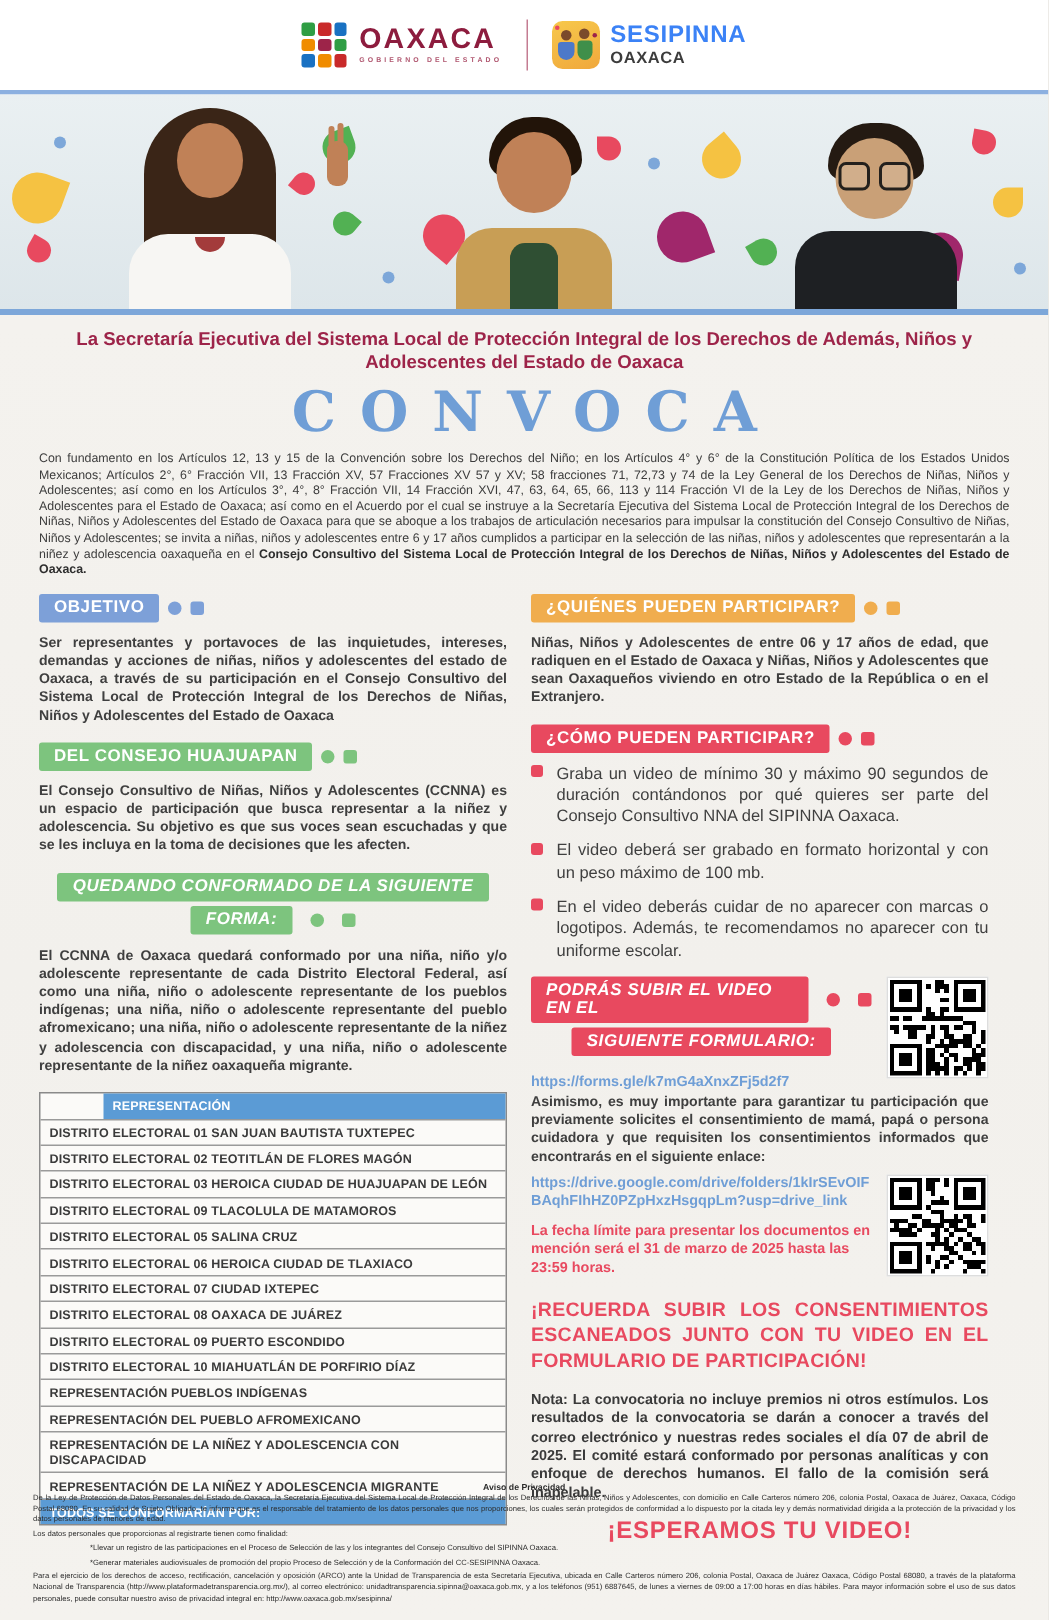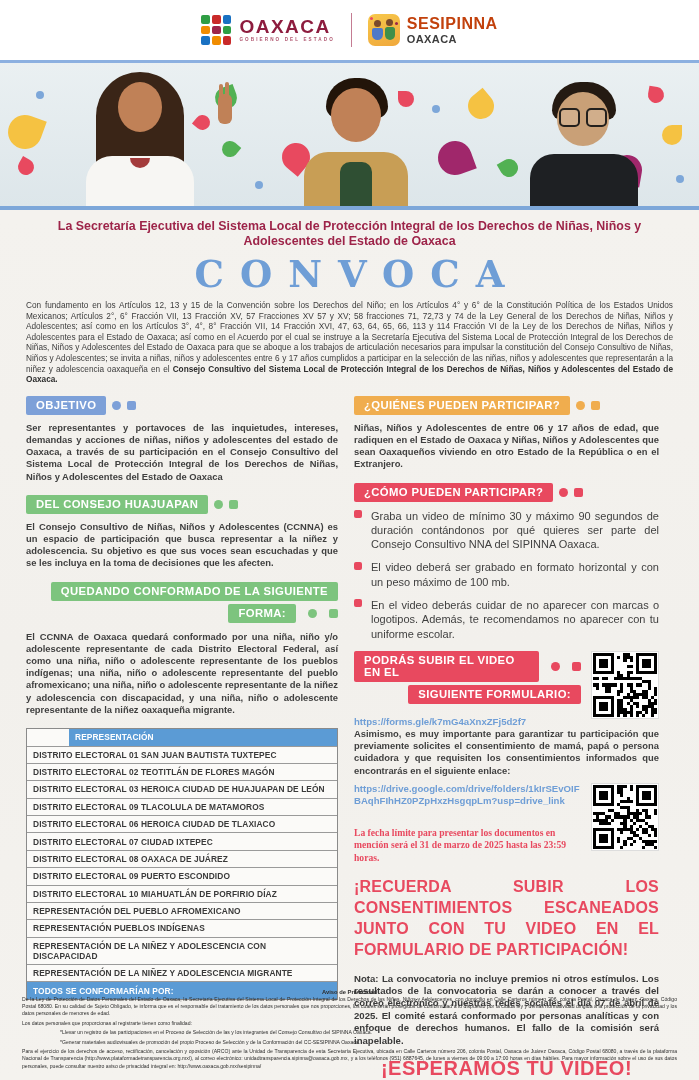--- a/index.html
+++ b/index.html
@@ -12,21 +12,21 @@
   .oax-emblem{width:30px;height:30px;display:grid;grid-template-columns:repeat(3,1fr);grid-template-rows:repeat(3,1fr);gap:2px;}
   .oax-emblem span{border-radius:2px;}
   .oax-text{display:flex;flex-direction:column;line-height:1;}
   .oax-title{font-size:19px;font-weight:800;color:#8d1c3e;letter-spacing:1.5px;}
   .oax-sub{font-size:4.6px;font-weight:700;color:#b0566f;letter-spacing:2.1px;margin-top:2px;text-align:center;}
   .logo-divider{width:1px;height:34px;background:#9d2449;opacity:.6;}
   .logo-ses{display:flex;align-items:center;gap:7px;}
   .ses-icon{width:32px;height:32px;border-radius:7px;background:linear-gradient(160deg,#f7c84b,#f0a83c);position:relative;overflow:hidden;}
   .ses-icon i{position:absolute;border-radius:50%;}
   .ses-text{display:flex;flex-direction:column;line-height:1;}
-  .ses-title{font-size:16px;font-weight:800;color:#c2410c;letter-spacing:.5px;}
+  .ses-title{font-size:16px;font-weight:800;color:#3b82f6;letter-spacing:.5px;}
   .ses-sub{font-size:11px;font-weight:800;color:#3c3c3c;margin-top:2px;letter-spacing:.4px;}
 
   
   .hero{position:relative;height:143px;background:linear-gradient(180deg,#eaf0f2 0%,#dde6ea 100%);border-bottom:4px solid #7da7d9;}
   .confetti{position:absolute;}
   .drop{border-radius:50% 50% 50% 0;}
   .dot{border-radius:50%;}
   .kid{position:absolute;bottom:0;}
   .kid .hair{position:absolute;}
   .kid .face{position:absolute;border-radius:50%;}
@@ -69,46 +69,46 @@
   .badge{display:inline-block;color:#fff;font-weight:800;font-size:11.3px;letter-spacing:.4px;padding:3px 10px 4px;border-radius:2px;}
   .deco-dot{width:9px;height:9px;border-radius:50%;flex:none;}
   .deco-sq{width:9px;height:9px;border-radius:2px;flex:none;}
   .b-blue{background:#7da0d8;} .t-blue{background:#7da0d8;}
   .b-green{background:#7dc47e;} .t-green{background:#7dc47e;}
   .b-orange{background:#f0ad4e;} .t-orange{background:#f0ad4e;}
   .b-red{background:#e8495f;} .t-red{background:#e8495f;}
 
   .para{font-size:9.4px;line-height:1.3;color:#3f3f3f;text-align:justify;font-weight:600;margin:0 0 12px;}
 
-  .stack-badge{display:flex;flex-direction:column;align-items:flex-end;gap:3px;margin-bottom:8px;}
+  .stack-badge{display:flex;flex-direction:column;align-items:center;gap:3px;margin-bottom:8px;font-style:italic;}
   .stack-badge .line2wrap{display:flex;align-items:center;gap:12px;}
 
   
   .rep-table{margin-top:2px;border:1px solid #8a8a8a;background:#fbfaf8;}
   .trow{font-size:8.35px;font-weight:700;color:#3a3a3a;padding:3.2px 6px;border-top:1px solid #9a9a9a;letter-spacing:.1px;}
   .trow:first-child{border-top:none;margin-left:42px;}
   .trow-head{background:#5b9bd5;color:#ffffff;}
 
   
   .bullets{list-style:none;margin:2px 0 10px;padding:0;}
   .bullets li{position:relative;padding-left:17px;margin-bottom:9px;font-size:11px;line-height:1.3;color:#3f3f3f;font-weight:400;text-align:justify;}
   .bullets li:before{content:"";position:absolute;left:0;top:1.5px;width:8px;height:8px;border-radius:2px;background:#e8495f;}
 
   .form-row{display:flex;gap:10px;margin-top:2px;}
   .form-left{flex:1;min-width:0;}
   .qr{width:64px;height:64px;flex:none;background:#fff;padding:1px;border:1px solid #ddd;}
   .qr svg{display:block;width:100%;height:100%;}
   .link{font-size:9.6px;font-weight:700;color:#6f9ed6;word-break:break-all;line-height:1.25;}
   .link-gap{margin-top:12px;}
 
-  .fecha{font-size:9.6px;line-height:1.3;color:#e8495f;font-weight:600;text-align:left;margin-top:20px;font-family:Liberation Serif, serif;}
+  .fecha{font-size:9.6px;line-height:1.3;color:#e8495f;font-weight:600;text-align:left;margin-top:8px;}
   .fecha b{font-weight:800;}
-  .recuerda{margin-top:12px;font-size:16px;font-weight:800;color:#e8495f;text-align:justify;line-height:1.32;letter-spacing:.2px;}
+  .recuerda{margin-top:12px;font-size:13px;font-weight:800;color:#e8495f;text-align:justify;line-height:1.32;letter-spacing:.2px;}
   .nota{margin-top:12px;font-size:9.6px;line-height:1.3;color:#3a3a3a;font-weight:600;text-align:justify;}
-  .esperamos{margin-top:10px;text-align:center;font-size:20px;font-weight:800;color:#e8495f;letter-spacing:.5px;}
+  .esperamos{margin-top:10px;text-align:center;font-size:16px;font-weight:800;color:#e8495f;letter-spacing:.5px;}
 
   
   .footer{position:absolute;left:22px;right:22px;bottom:8px;color:#2c2c2c;}
   .f-head{text-align:center;font-size:5.8px;font-weight:800;margin-bottom:1px;}
   .f-p{font-size:5.1px;line-height:1.45;text-align:justify;margin:0 0 2px;}
   .f-ind{padding-left:38px;text-align:left;}
 </style>
 </head>
 <body>
 
@@ -185,21 +185,21 @@
       <div class="hair"></div>
         <div class="face"></div>
         <div class="body"></div>
         <div class="glasses">
           <i></i>
           <i></i>
         </div>
     </div>
   </div>
 
-  <div class="main-title">La Secretaría Ejecutiva del Sistema Local de Protección Integral de los Derechos de Niñas, Niños y Adolescentes del Estado de Oaxaca</div>
+  <div class="main-title">La Secretaría Ejecutiva del Sistema Local de Protección Integral de los Derechos de Además, Niños y Adolescentes del Estado de Oaxaca</div>
   <div class="convoca">CONVOCA</div>
 
   <p class="intro"><span>Con fundamento en los Artículos 12, 13 y 15 de la Convención sobre los Derechos del Niño; en los Artículos 4° y 6° de la Constitución Política de los Estados Unidos Mexicanos;  Artículos 2°, 6° Fracción VII, 13 Fracción XV, 57 Fracciones XV 57 y XV; 58 fracciones 71, 72,73 y 74 de la Ley General de los Derechos de Niñas, Niños y Adolescentes; así como en los Artículos 3°, 4°, 8° Fracción VII, 14 Fracción XVI, 47, 63, 64, 65, 66, 113 y 114 Fracción VI de la Ley de los Derechos de Niñas, Niños y Adolescentes para el Estado de Oaxaca; así como en el Acuerdo por el cual se instruye a la Secretaría Ejecutiva del Sistema Local de Protección Integral de los Derechos de Niñas, Niños y Adolescentes del Estado de Oaxaca para que se aboque a los trabajos de articulación necesarios para impulsar la constitución del Consejo Consultivo de Niñas, Niños y Adolescentes; se invita a niñas, niños y adolescentes entre 6 y 17 años cumplidos a participar en la selección de las niñas, niños y adolescentes que representarán a la niñez y adolescencia oaxaqueña en el </span><b>Consejo Consultivo del Sistema Local de Protección Integral de los Derechos de Niñas, Niños y Adolescentes del Estado de Oaxaca.</b></p>
 
   <div class="cols">
 
     <div class="col-l">
       <div class="badge-row">
         <span class="badge b-blue">OBJETIVO</span>
         <span class="deco-dot t-blue"></span>
@@ -223,27 +223,28 @@
         </span>
       </div>
       <p class="para">El CCNNA de Oaxaca quedará conformado por una niña, niño y/o adolescente representante de cada Distrito Electoral Federal, así como una niña, niño o adolescente representante de los pueblos indígenas; una niña, niño o adolescente representante del pueblo afromexicano; una niña, niño o adolescente representante de la niñez y adolescencia con discapacidad, y una niña, niño o adolescente representante de la niñez oaxaqueña migrante.</p>
 
       <div class="rep-table">
           <div class="trow trow-head">REPRESENTACIÓN</div>
           <div class="trow">DISTRITO ELECTORAL 01 SAN JUAN BAUTISTA TUXTEPEC</div>
           <div class="trow">DISTRITO ELECTORAL 02 TEOTITLÁN DE FLORES MAGÓN</div>
           <div class="trow">DISTRITO ELECTORAL 03 HEROICA CIUDAD DE HUAJUAPAN DE LEÓN</div>
           <div class="trow">DISTRITO ELECTORAL 09 TLACOLULA DE MATAMOROS</div>
+          <div class="trow">DISTRITO ELECTORAL 05 SALINA CRUZ</div>
           <div class="trow">DISTRITO ELECTORAL 06 HEROICA CIUDAD DE TLAXIACO</div>
           <div class="trow">DISTRITO ELECTORAL 07 CIUDAD IXTEPEC</div>
           <div class="trow">DISTRITO ELECTORAL 08 OAXACA DE JUÁREZ</div>
           <div class="trow">DISTRITO ELECTORAL 09 PUERTO ESCONDIDO</div>
           <div class="trow">DISTRITO ELECTORAL 10 MIAHUATLÁN DE PORFIRIO DÍAZ</div>
+          <div class="trow">REPRESENTACIÓN PUEBLOS INDÍGENAS</div>
           <div class="trow">REPRESENTACIÓN DEL PUEBLO AFROMEXICANO</div>
-          <div class="trow">REPRESENTACIÓN PUEBLOS INDÍGENAS</div>
           <div class="trow">REPRESENTACIÓN DE LA NIÑEZ Y ADOLESCENCIA CON DISCAPACIDAD</div>
           <div class="trow">REPRESENTACIÓN DE LA NIÑEZ Y ADOLESCENCIA MIGRANTE</div>
           <div class="trow trow-head">TODOS SE CONFORMARÍAN POR:</div>
         </div>
     </div>
 
     <div class="col-r">
       <div class="badge-row">
         <span class="badge b-orange">¿QUIÉNES PUEDEN PARTICIPAR?</span>
         <span class="deco-dot t-orange"></span>

